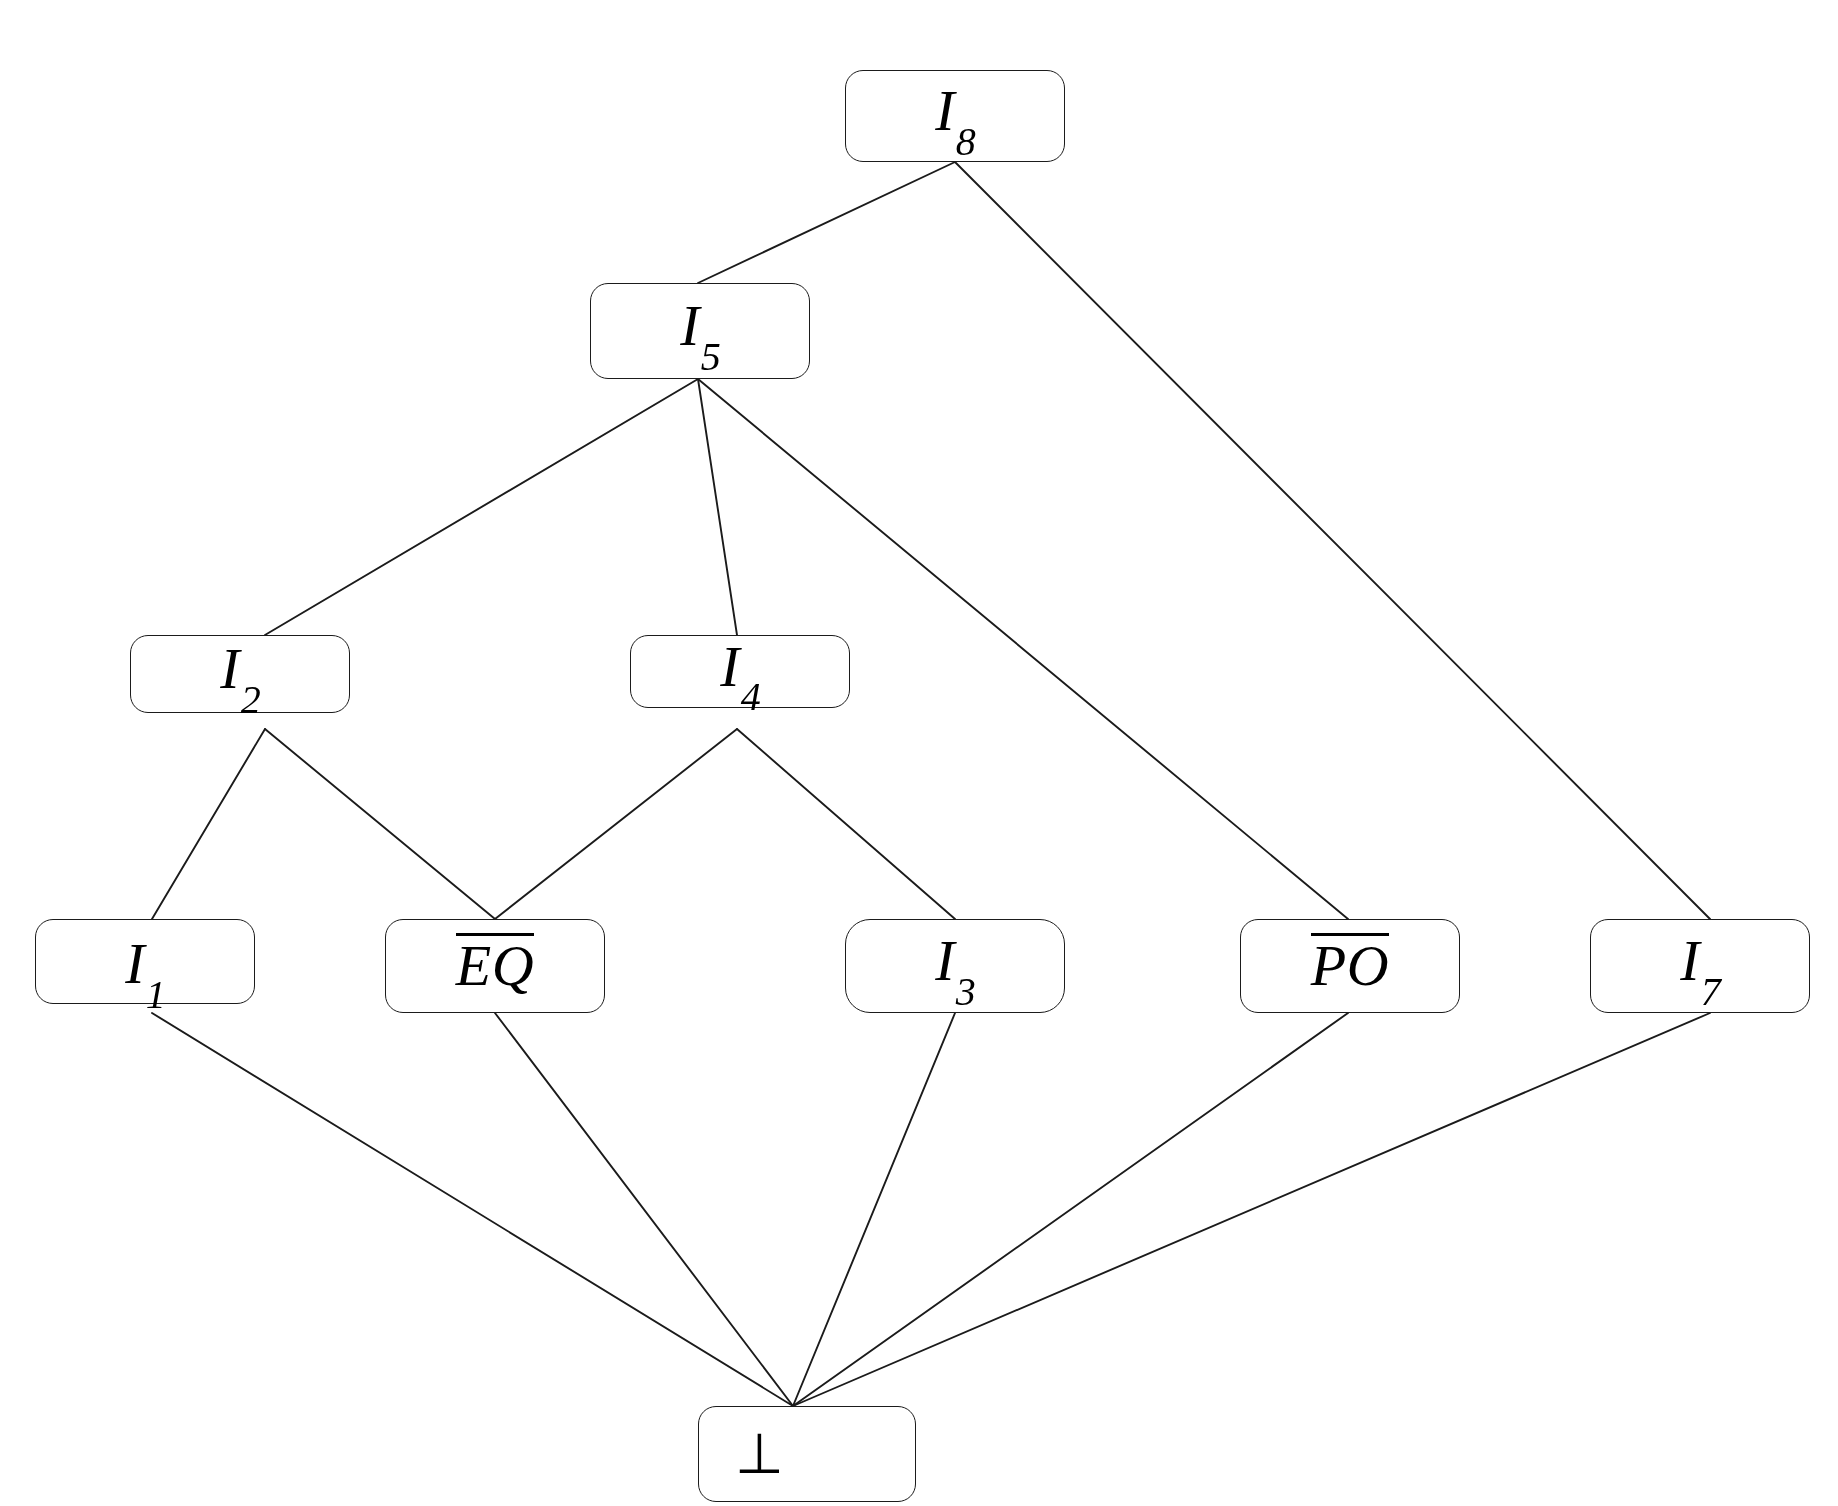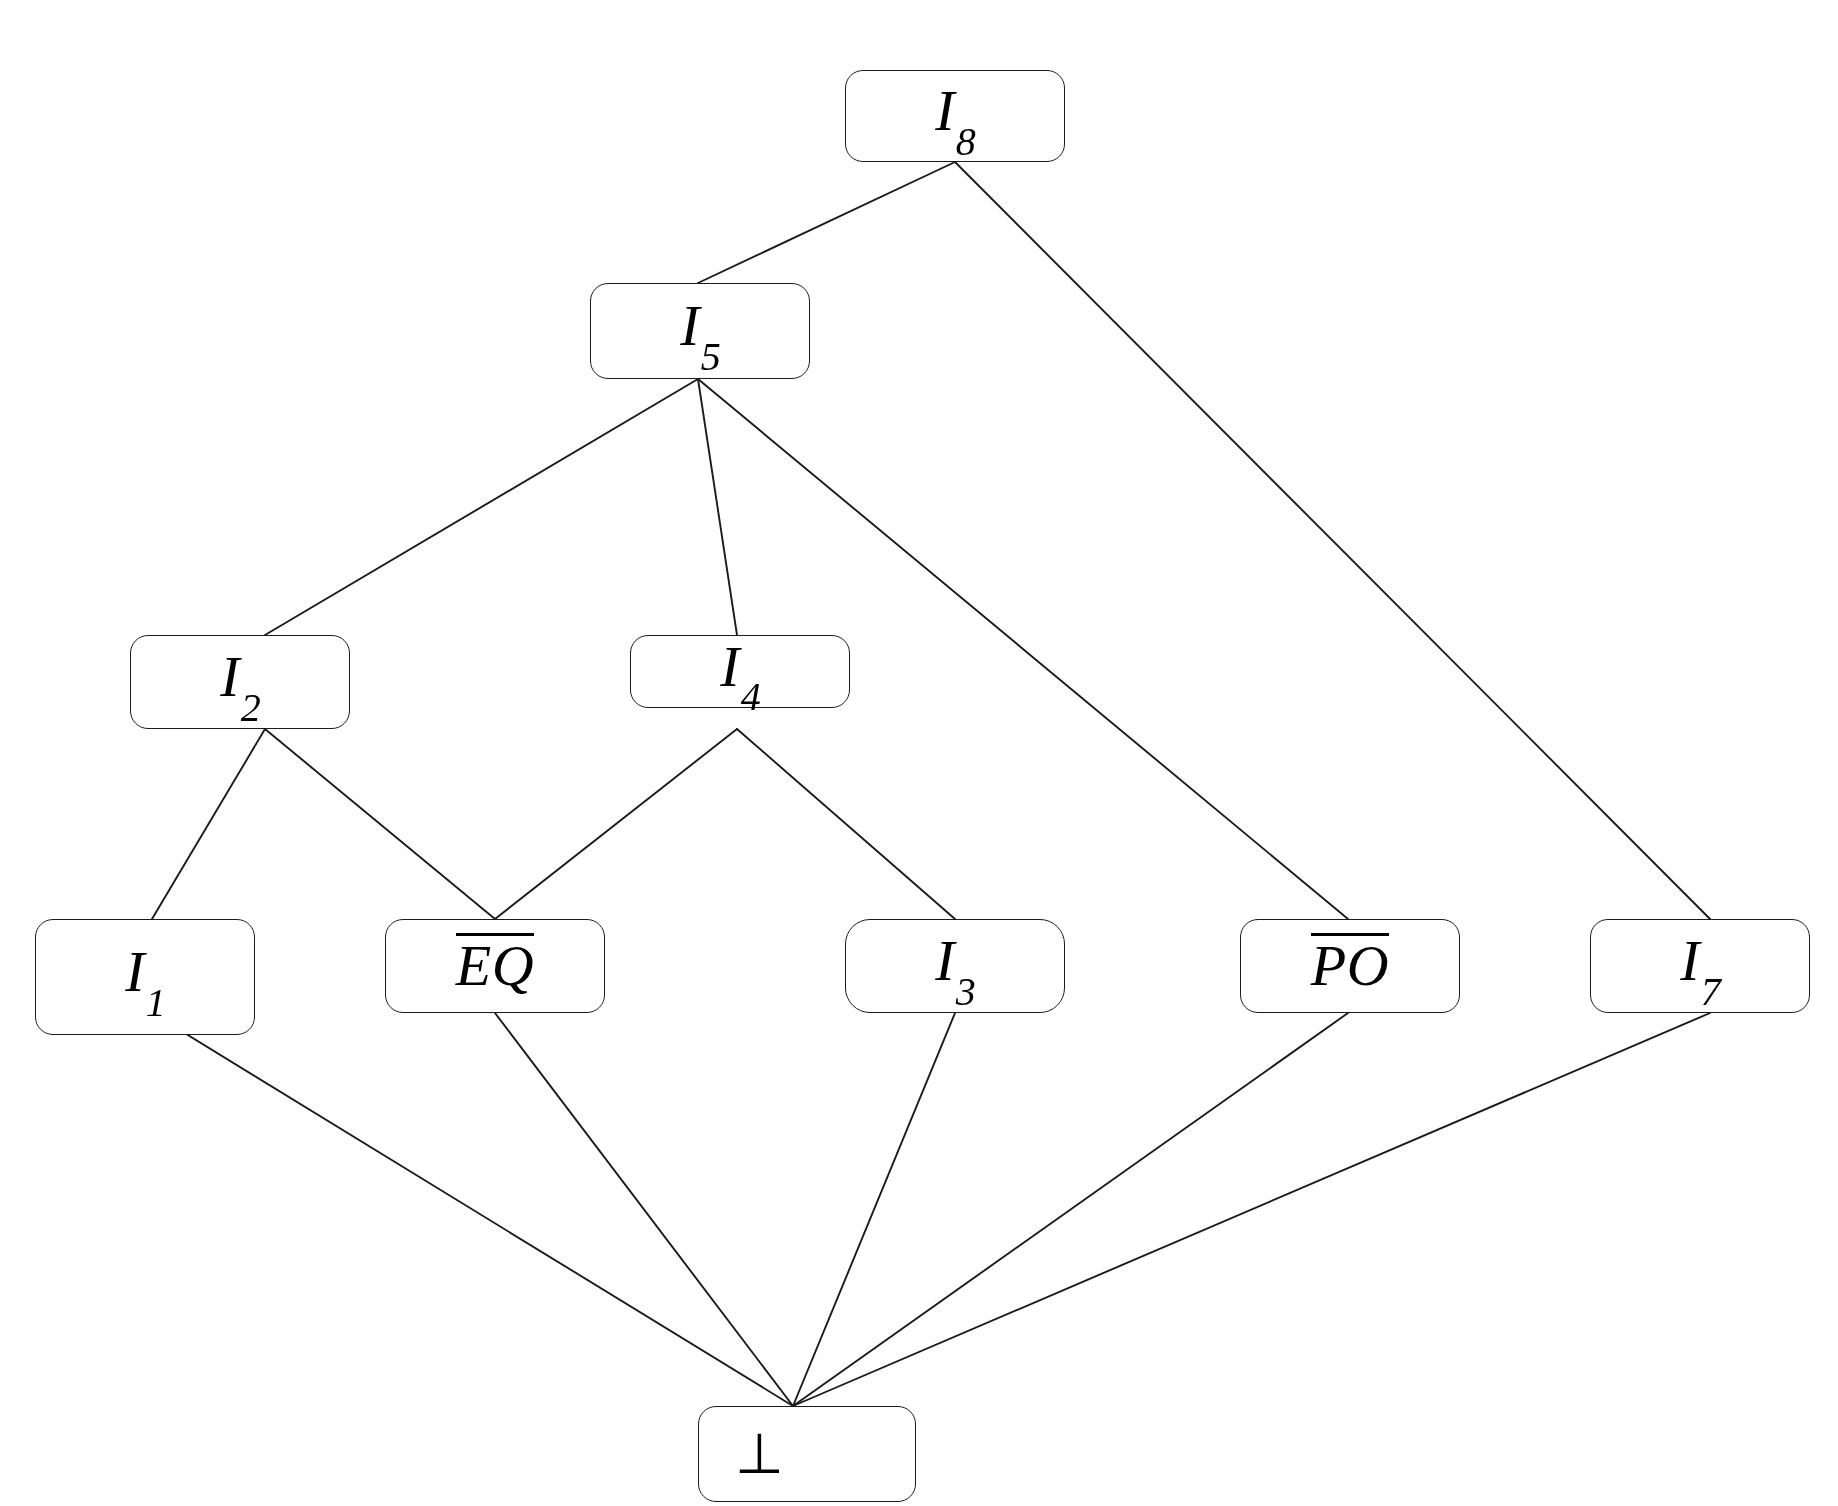--- a/index.html
+++ b/index.html
@@ -98,27 +98,27 @@
       <line x1="1348" y1="985" x2="793" y2="1378" stroke="#1b1b1b" stroke-width="1.9" stroke-linecap="round"></line>
       <line x1="1710" y1="985" x2="793" y2="1378" stroke="#1b1b1b" stroke-width="1.9" stroke-linecap="round"></line>
     </svg>
   <div id="node-layer">
       <div class="node" style="left: 845px; top: 42px; width: 220px; height: 92px; border-color: rgb(27, 27, 27);">
         <span class="node-label"><span>I</span><span class="sub">8</span></span>
       </div>
       <div class="node" style="left: 590px; top: 255px; width: 220px; height: 96px; border-color: rgb(27, 27, 27);">
         <span class="node-label"><span>I</span><span class="sub">5</span></span>
       </div>
-      <div class="node" style="left: 130px; top: 607px; width: 220px; height: 94px; border-color: rgb(27, 27, 27);">
+      <div class="node" style="left: 130px; top: 607px; width: 220px; height: 78px; border-color: rgb(27, 27, 27);">
         <span class="node-label"><span>I</span><span class="sub">2</span></span>
       </div>
       <div class="node" style="left: 630px; top: 607px; width: 220px; height: 73px; border-color: rgb(27, 27, 27);">
         <span class="node-label"><span>I</span><span class="sub">4</span></span>
       </div>
-      <div class="node" style="left: 35px; top: 891px; width: 220px; height: 116px; border-color: rgb(27, 27, 27);">
+      <div class="node" style="left: 35px; top: 891px; width: 220px; height: 85px; border-color: rgb(27, 27, 27); align-items: flex-end;">
         <span class="node-label"><span>I</span><span class="sub">1</span></span>
       </div>
       <div class="node" style="left: 385px; top: 891px; width: 220px; height: 94px; border-color: rgb(27, 27, 27);">
         <span class="node-label overlined"><span>EQ</span><span class="bar"></span></span>
       </div>
       <div class="node" style="left: 845px; top: 891px; width: 220px; height: 94px; border-color: rgb(27, 27, 27); border-radius: 25px;">
         <span class="node-label"><span>I</span><span class="sub">3</span></span>
       </div>
       <div class="node" style="left: 1240px; top: 891px; width: 220px; height: 94px; border-color: rgb(27, 27, 27);">
         <span class="node-label overlined"><span>PO</span><span class="bar"></span></span>

